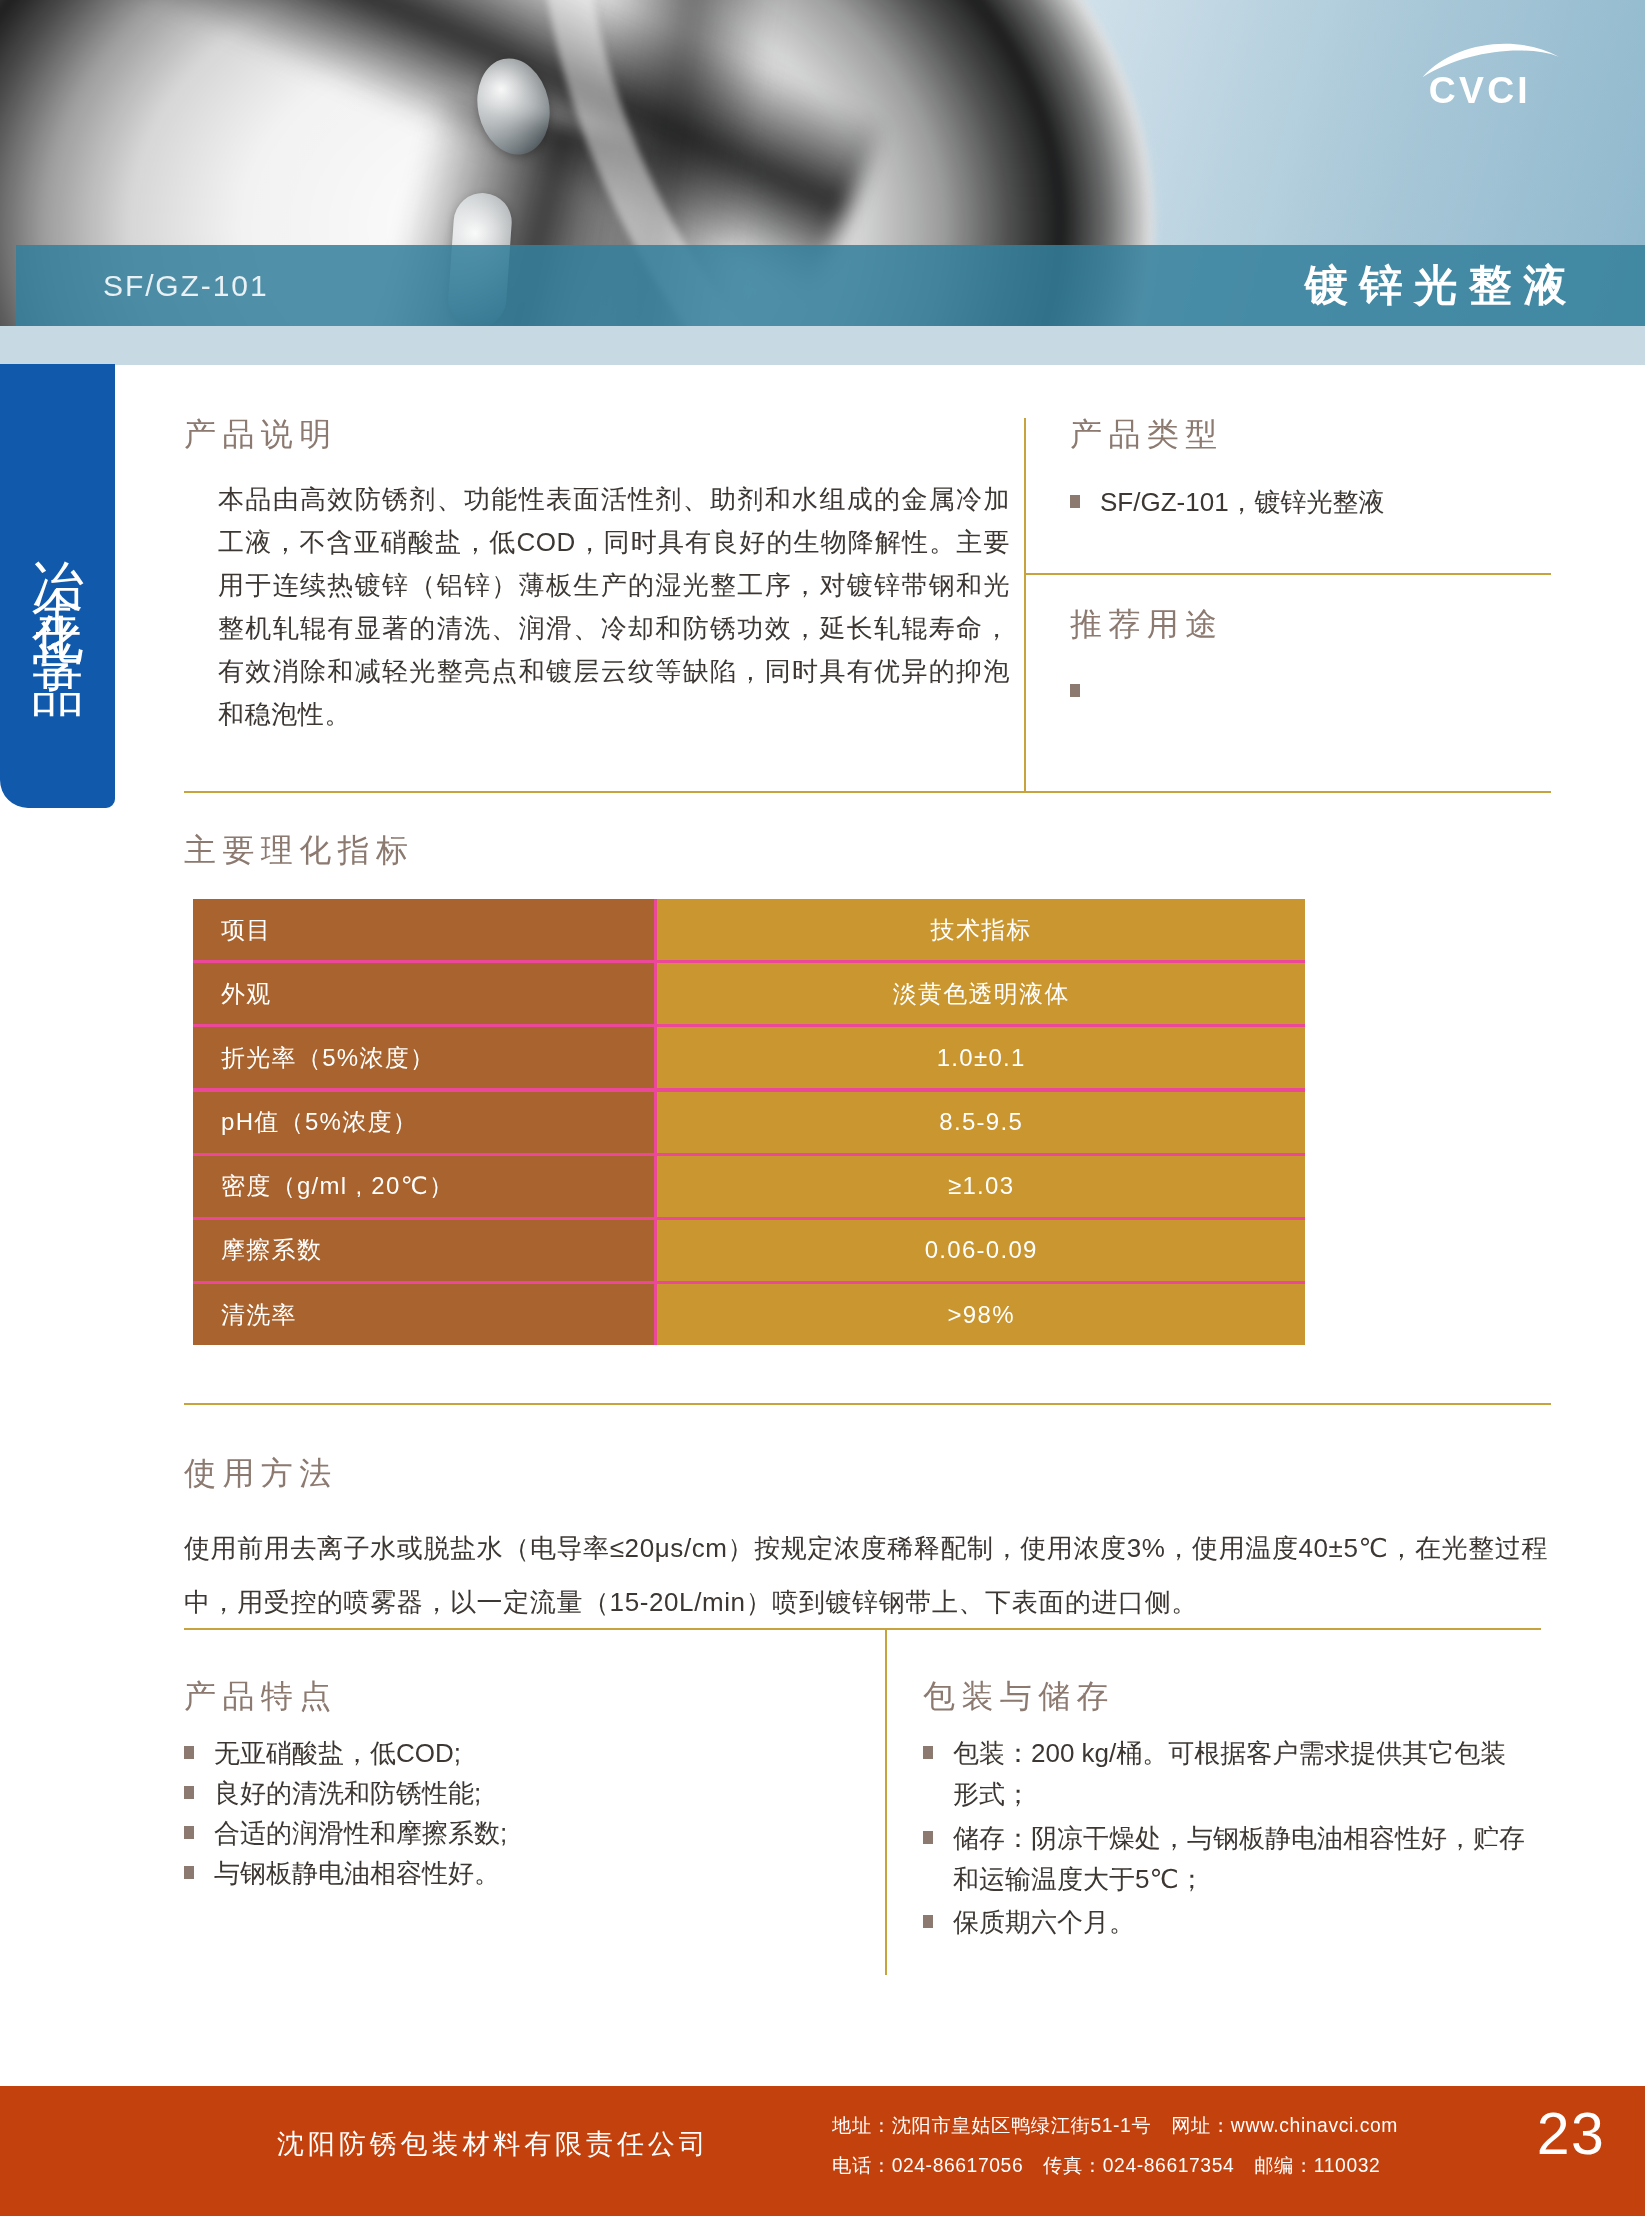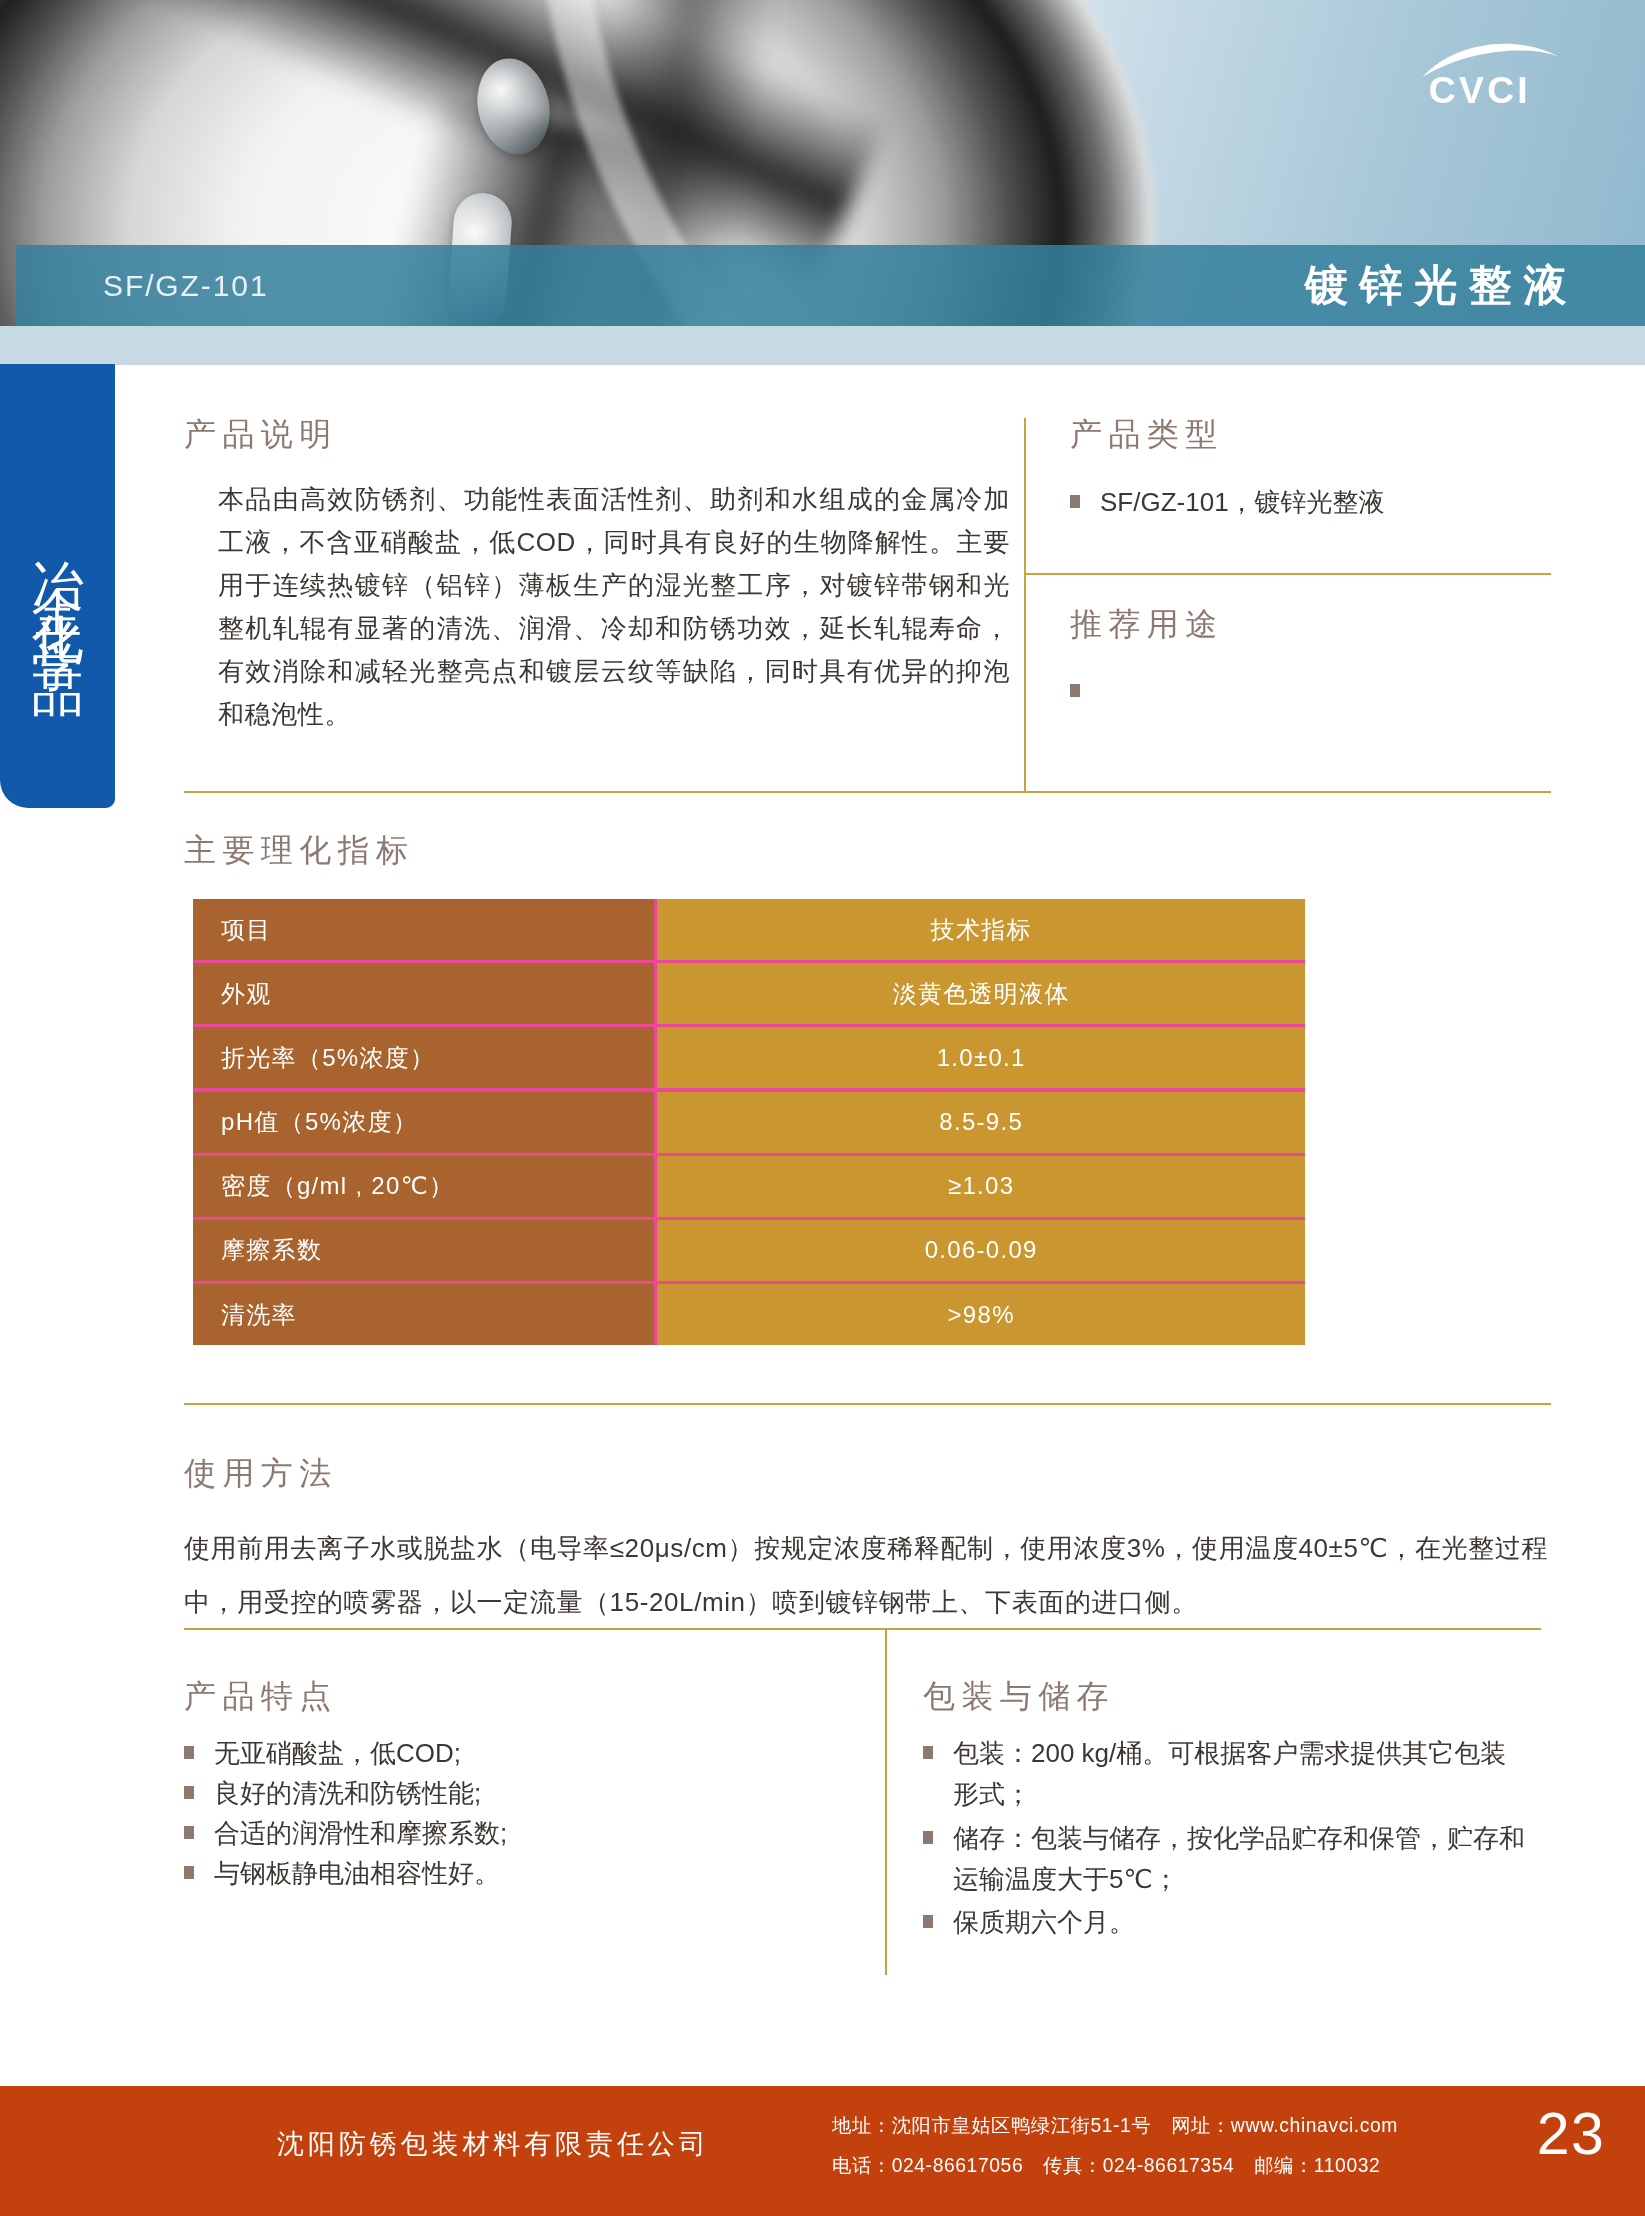--- a/index.html
+++ b/index.html
@@ -146,21 +146,21 @@
   <ul class="blist" style="left:184px;top:1733px;width:645px;">
     <li><span class="sq"></span><span>无亚硝酸盐，低COD;</span></li>
     <li><span class="sq"></span><span>良好的清洗和防锈性能;</span></li>
     <li><span class="sq"></span><span>合适的润滑性和摩擦系数;</span></li>
     <li><span class="sq"></span><span>与钢板静电油相容性好。</span></li>
   </ul>
 
   <div class="h2" style="left:923px;top:1675px;">包装与储存</div>
   <ul class="blist" style="left:923px;top:1733px;width:609px;">
     <li style="line-height:41px;margin-bottom:2.6px;"><span class="sq"></span><span>包装：200 kg/桶。可根据客户需求提供其它包装形式；</span></li>
-    <li style="line-height:41px;margin-bottom:2.6px;"><span class="sq"></span><span>储存：包装与储存，按化学品贮存和保管，贮存和运输温度大于5℃；</span></li>
+    <li style="line-height:41px;margin-bottom:2.6px;"><span class="sq"></span><span>储存：阴凉干燥处，与钢板静电油相容性好，贮存和运输温度大于5℃；</span></li>
     <li style="line-height:41px;"><span class="sq"></span><span>保质期六个月。</span></li>
   </ul>
 
   <div class="footer">
     <div class="f-company">沈阳防锈包装材料有限责任公司</div>
     <div class="f-line1">地址：沈阳市皇姑区鸭绿江街51-1号　网址：www.chinavci.com</div>
     <div class="f-line2">电话：024-86617056　传真：024-86617354　邮编：110032</div>
     <div class="f-page">23</div>
   </div>
 

